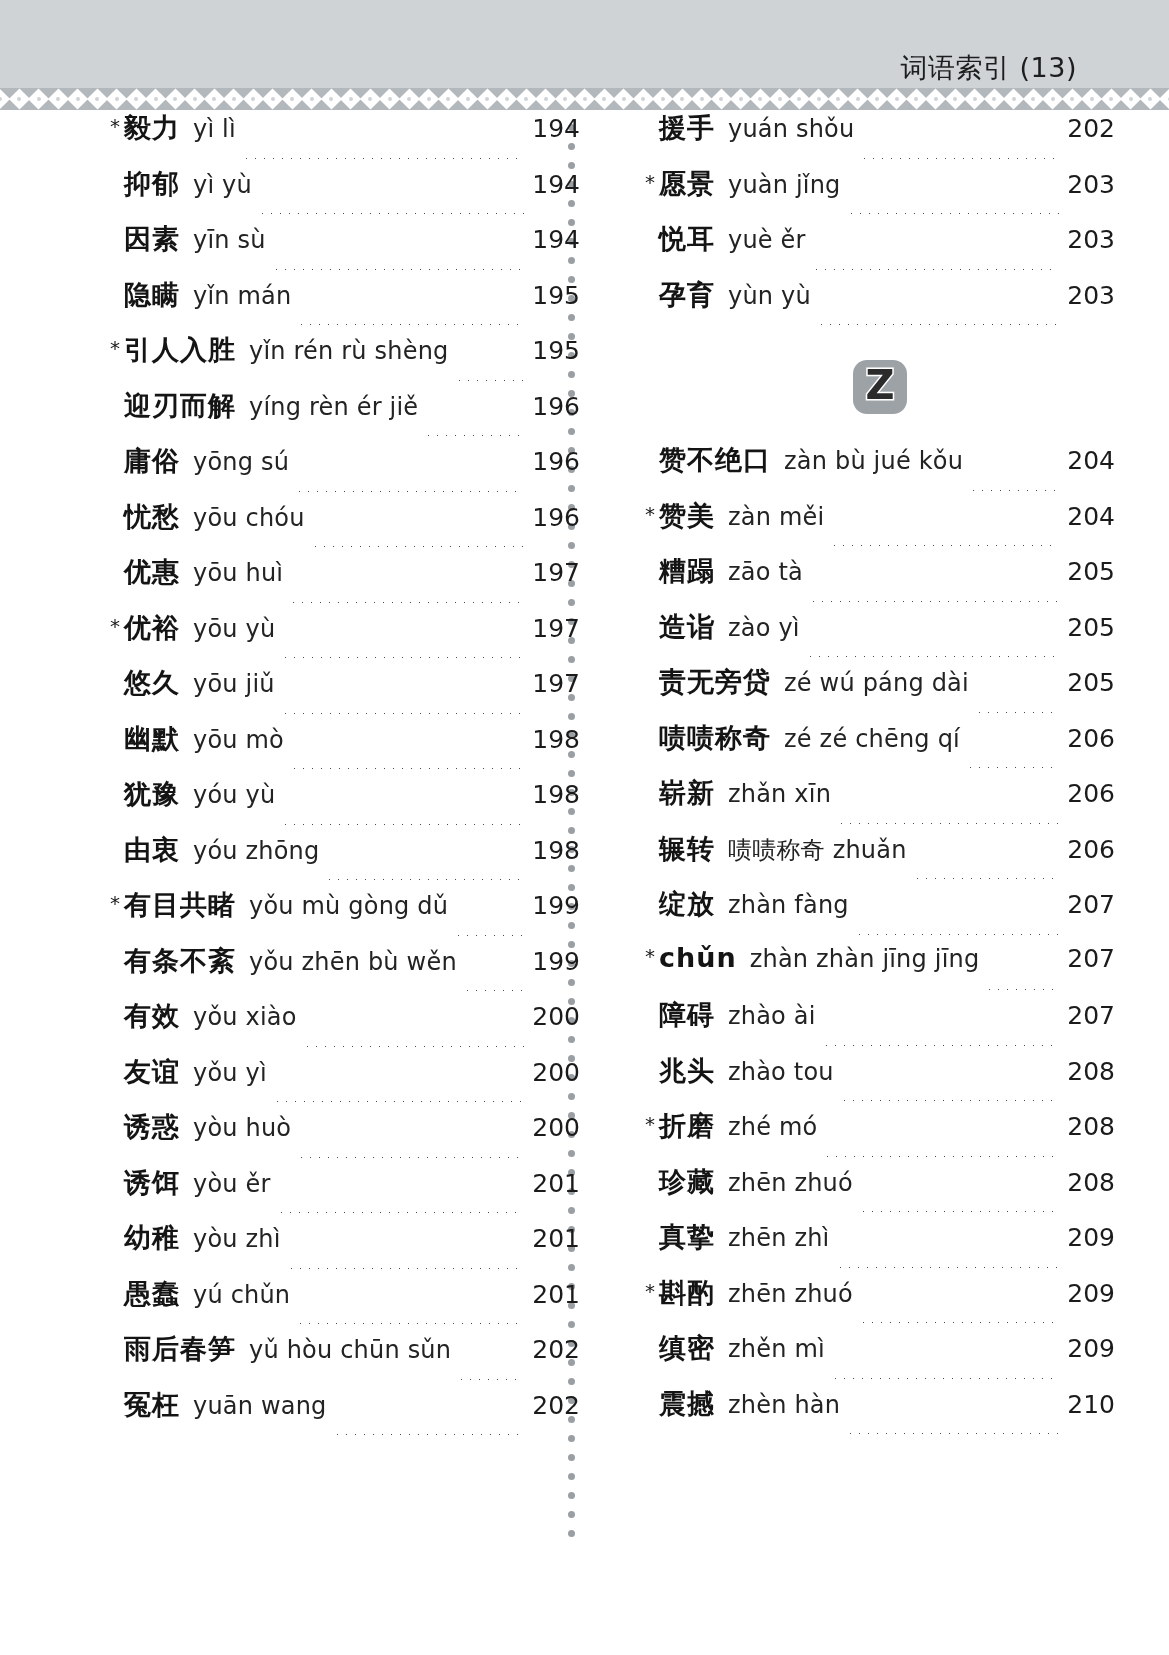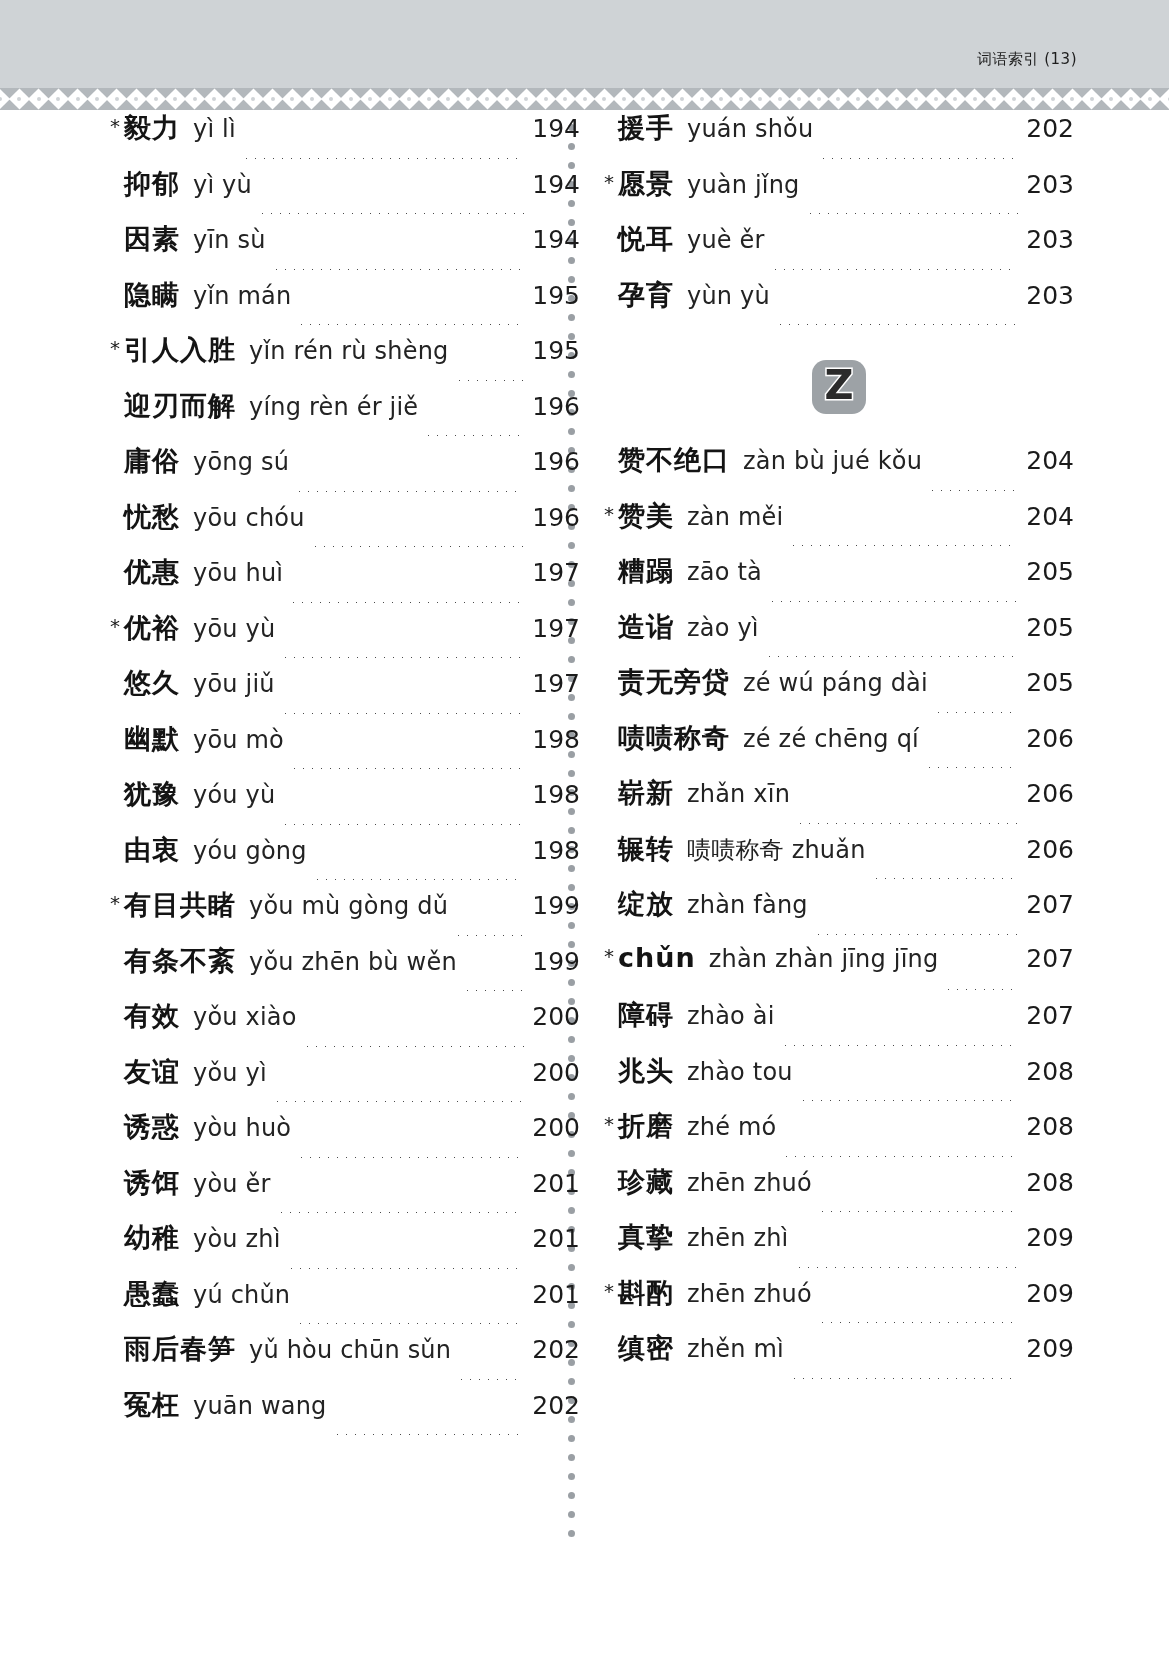--- a/index.html
+++ b/index.html
@@ -21,21 +21,21 @@
     position: absolute;
     top: 0; left: 0;
     width: 1169px;
     height: 88px;
     background: #cfd3d6;
   }
   .header-title {
     position: absolute;
     right: 92px;
     top: 50px;
-    font-size: 15px;
+    font-size: 27px;
     color: #1d1d1d;
     letter-spacing: 0.5px;
     white-space: nowrap;
     font-family: "DejaVu Sans", "Liberation Sans", sans-serif;
   }
 
   
   .deco-strip {
     position: absolute;
     top: 88px; left: 0;
@@ -73,21 +73,21 @@
     position: absolute;
     top: 0; left: 0;
     width: 1169px;
     display: flex;
   }
   .col {
     width: 470px;
     position: relative;
   }
   .col-left  { margin-left: 110px; }
-  .col-right { margin-left: 24px; }
+  .col-right { margin-left: 65px; }
 
   
   .divider {
     position: absolute;
     left: 568px;
     top: 14px;
     width: 10px;
     height: 1420px;
   }
   .divider i {
@@ -490,21 +490,21 @@
         <div class="entry">
           <span class="star empty">*</span>
           <span class="word">犹豫</span>
           <span class="pinyin">yóu yù</span>
           <span class="leader"></span>
           <span class="pageno">198</span>
         </div>
         <div class="entry">
           <span class="star empty">*</span>
           <span class="word">由衷</span>
-          <span class="pinyin">yóu gòng</span>
+          <span class="pinyin">yóu zhōng</span>
           <span class="leader"></span>
           <span class="pageno">198</span>
         </div>
         <div class="entry">
           <span class="star">*</span>
           <span class="word">有目共睹</span>
           <span class="pinyin">yǒu mù gòng dǔ</span>
           <span class="leader"></span>
           <span class="pageno">199</span>
         </div>
@@ -718,16 +718,23 @@
           <span class="leader"></span>
           <span class="pageno">209</span>
         </div>
         <div class="entry">
           <span class="star empty">*</span>
           <span class="word">缜密</span>
           <span class="pinyin">zhěn mì</span>
           <span class="leader"></span>
           <span class="pageno">209</span>
         </div>
+        <div class="entry">
+          <span class="star empty">*</span>
+          <span class="word">震撼</span>
+          <span class="pinyin">zhèn hàn</span>
+          <span class="leader"></span>
+          <span class="pageno">210</span>
+        </div>
       </div>
   </div>
 
 </div>
 
 </body></html>

